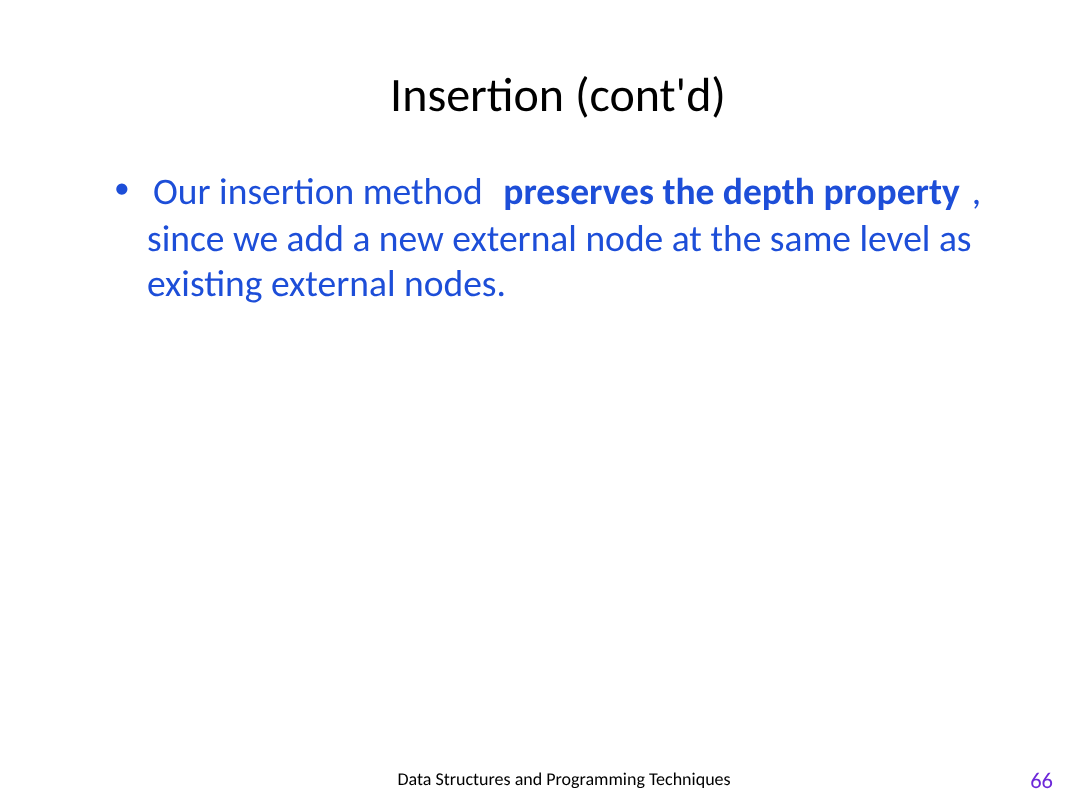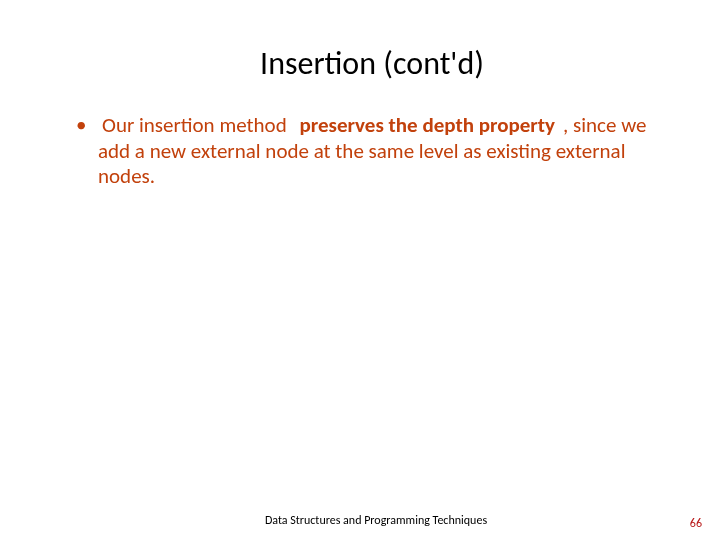--- a/index.html
+++ b/index.html
@@ -25,24 +25,24 @@
     margin-bottom: 30px;
     font-family: Calibri, Arial, sans-serif;
   }
   .bullets {
     list-style: none;
     padding-left: 0;
   }
   .bullets li {
     position: relative;
     padding-left: 28px;
-    font-size: 21px;
+    font-size: 25px;
     line-height: 1.22;
     margin-bottom: 4px;
-    color: #c2410c;
+    color: #1d4ed8;
   }
   .bullets li::before {
     content: "•";
     position: absolute;
     left: 6px;
     top: 0;
     font-size: 21px;
   }
   .bold { font-weight: 700; }
   .mathit {
@@ -61,22 +61,22 @@
   .footer-text {
     font-size: 12px;
     text-align: center;
     line-height: 1.15;
     color: #000000;
   }
   .page-num {
     position: absolute;
     right: 26px;
     bottom: 18px;
-    font-size: 12px;
-    color: #b91c1c;
+    font-size: 15px;
+    color: #6d28d9;
   }
 </style>
 </head>
 <body>
 
 <div class="slide">
   <h1 class="title">Insertion (cont'd)</h1>
 
   <ul class="bullets">
     <li>

